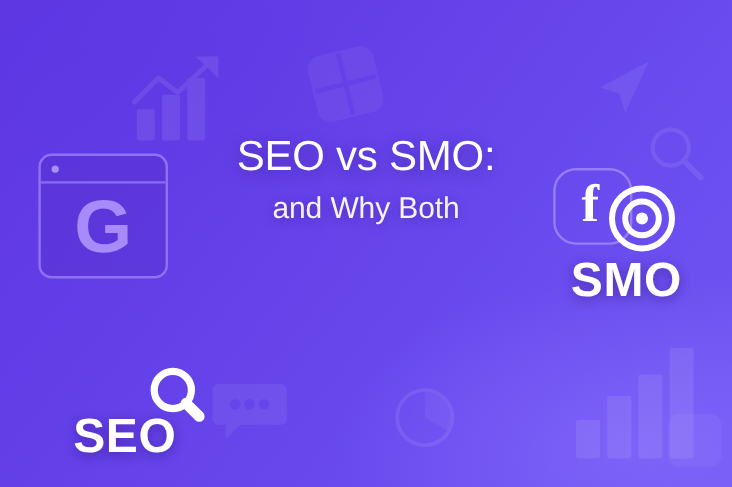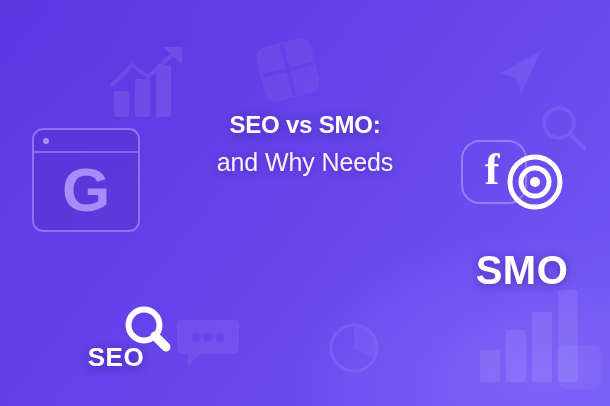--- a/index.html
+++ b/index.html
@@ -36,51 +36,50 @@
   .g-letter{
     position:absolute;left:0;top:20px;width:100%;height:80px;
     display:flex;align-items:center;justify-content:center;
     font-size:62px;font-weight:700;color:#a78bfa;line-height:1;
     font-family:"Liberation Sans", sans-serif;
   }
   .magnifier{
     position:absolute;left:97px;top:183px;
   }
   .seo-word{
-    position:absolute;left:17px;top:222px;width:150px;text-align:center;
-    font-size:26px;font-weight:700;color:#ffffff;letter-spacing:.5px;
+    position:absolute;left:5px;top:222px;width:150px;text-align:center;
+    font-size:40px;font-weight:700;color:#ffffff;letter-spacing:.5px;
     text-shadow:0 2px 10px rgba(40,12,110,.45);
   }
 
   
   #smo-cluster{position:absolute;left:452px;top:134px;width:140px;height:140px;}
   .fb-box{
     position:absolute;left:9px;top:6px;width:62px;height:60px;
     border:2px solid #9a7ff7;border-radius:19px;opacity:.95;
   }
   .fb-letter{
     position:absolute;left:9px;top:6px;width:62px;height:60px;
     display:flex;align-items:center;justify-content:center;
     font-size:44px;font-weight:700;color:#ffffff;line-height:1;
     font-family:"Liberation Serif", serif;
   }
   .target-ico{position:absolute;left:55px;top:20px;}
   .smo-word{
     position:absolute;left:-8px;top:78px;width:156px;text-align:center;
     font-size:40px;font-weight:700;color:#ffffff;letter-spacing:.5px;
     text-shadow:0 2px 10px rgba(40,12,110,.45);
-    margin-top:36px;
   }
 
   
   #headline-block{
     position:absolute;left:152px;top:112px;width:306px;text-align:center;
   }
   .headline{
-    font-size:24px;font-weight:700;color:#ffffff;line-height:1.06;
+    font-size:35px;font-weight:400;color:#ffffff;line-height:1.06;
     letter-spacing:-0.2px;margin:0 0 9px 0;
     text-shadow:0 2px 12px rgba(40,12,110,.40);
   }
   .subline{
     font-size:25px;font-weight:400;color:#f6f3ff;line-height:1.33;
     letter-spacing:-0.1px;margin:0;
     text-shadow:0 1px 9px rgba(40,12,110,.35);
   }
 </style>
 </head>
@@ -162,21 +161,21 @@
         <circle cx="23" cy="22" r="15.5" stroke="#ffffff" stroke-width="6"></circle>
         <path d="M34 33 L45 44" stroke="#ffffff" stroke-width="9" stroke-linecap="round"></path>
       </svg>
     </div>
 
     <div class="seo-word">SEO</div>
   </div>
 
   <div id="headline-block">
     <div class="headline">SEO vs SMO:</div>
-    <div class="subline">and Why Needs</div>
+    <div class="subline">and Why Both</div>
   </div>
 
   <div id="smo-cluster">
 
     <div class="fb-box"></div>
     <div class="fb-letter">f</div>
 
     <div class="target-ico">
       <svg width="56" height="56" viewBox="0 0 56 56" fill="none">
         <circle cx="28" cy="28" r="25" stroke="#ffffff" stroke-width="5"></circle>

